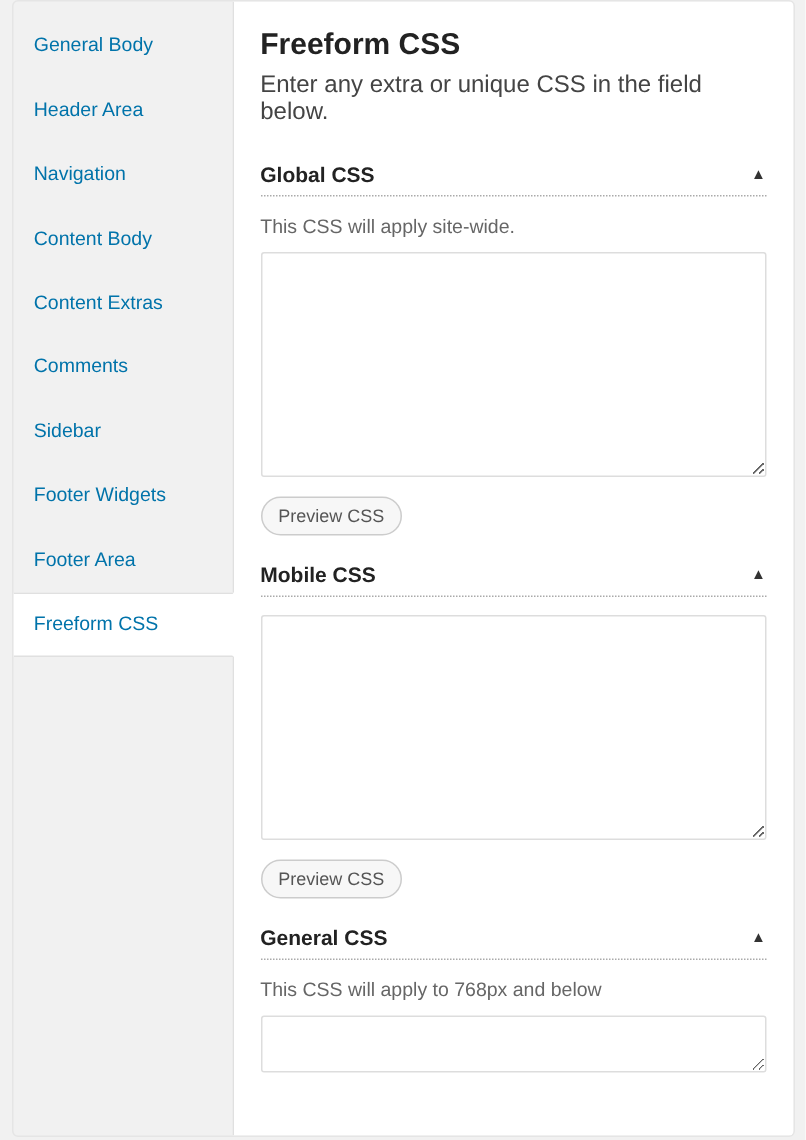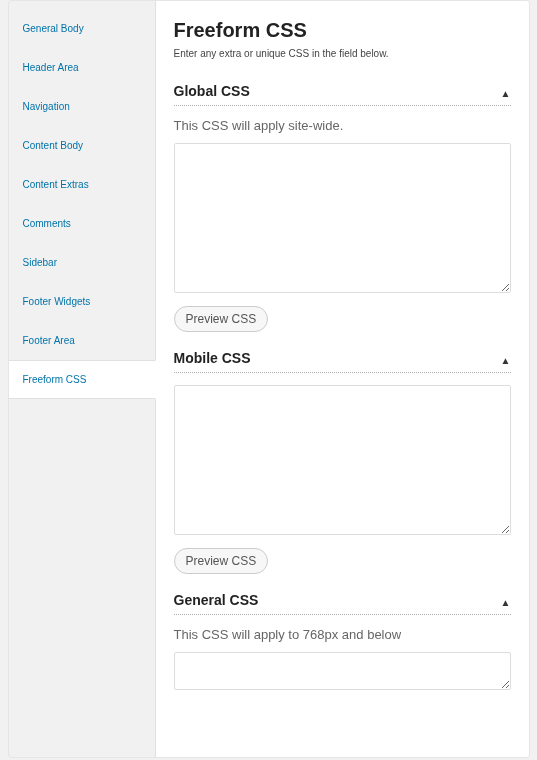--- a/index.html
+++ b/index.html
@@ -24,21 +24,21 @@
     }
     .sidebar {
       width: 146px;
       flex-shrink: 0;
       padding-top: 8px;
     }
     .sidebar-item {
       display: block;
       padding: 12px 12px 12px 14px;
       color: #0073aa;
-      font-size: 10px;
+      font-size: 13px;
       cursor: pointer;
       border: 1px solid transparent;
       border-left: none;
       line-height: 1.3;
     }
     .sidebar-item.active {
       background: #fff;
       border-top: 1px solid #e0e0e0;
       border-bottom: 1px solid #e0e0e0;
       border-right: 1px solid #fff;
@@ -53,31 +53,31 @@
       padding: 18px 18px 0 18px;
       overflow: hidden;
     }
     .main-title {
       font-size: 20px;
       font-weight: 600;
       color: #222;
       margin-bottom: 6px;
     }
     .main-desc {
-      font-size: 10px;
+      font-size: 16px;
       color: #444;
       margin-bottom: 24px;
     }
     .section {
       margin-bottom: 18px;
     }
     .section-header {
       display: flex;
       justify-content: space-between;
-      align-items: flex-end;
+      align-items: center;
       border-bottom: 1px dotted #aaa;
       padding-bottom: 6px;
       margin-bottom: 12px;
       cursor: pointer;
     }
     .section-title {
       font-size: 14px;
       font-weight: 600;
       color: #222;
     }

